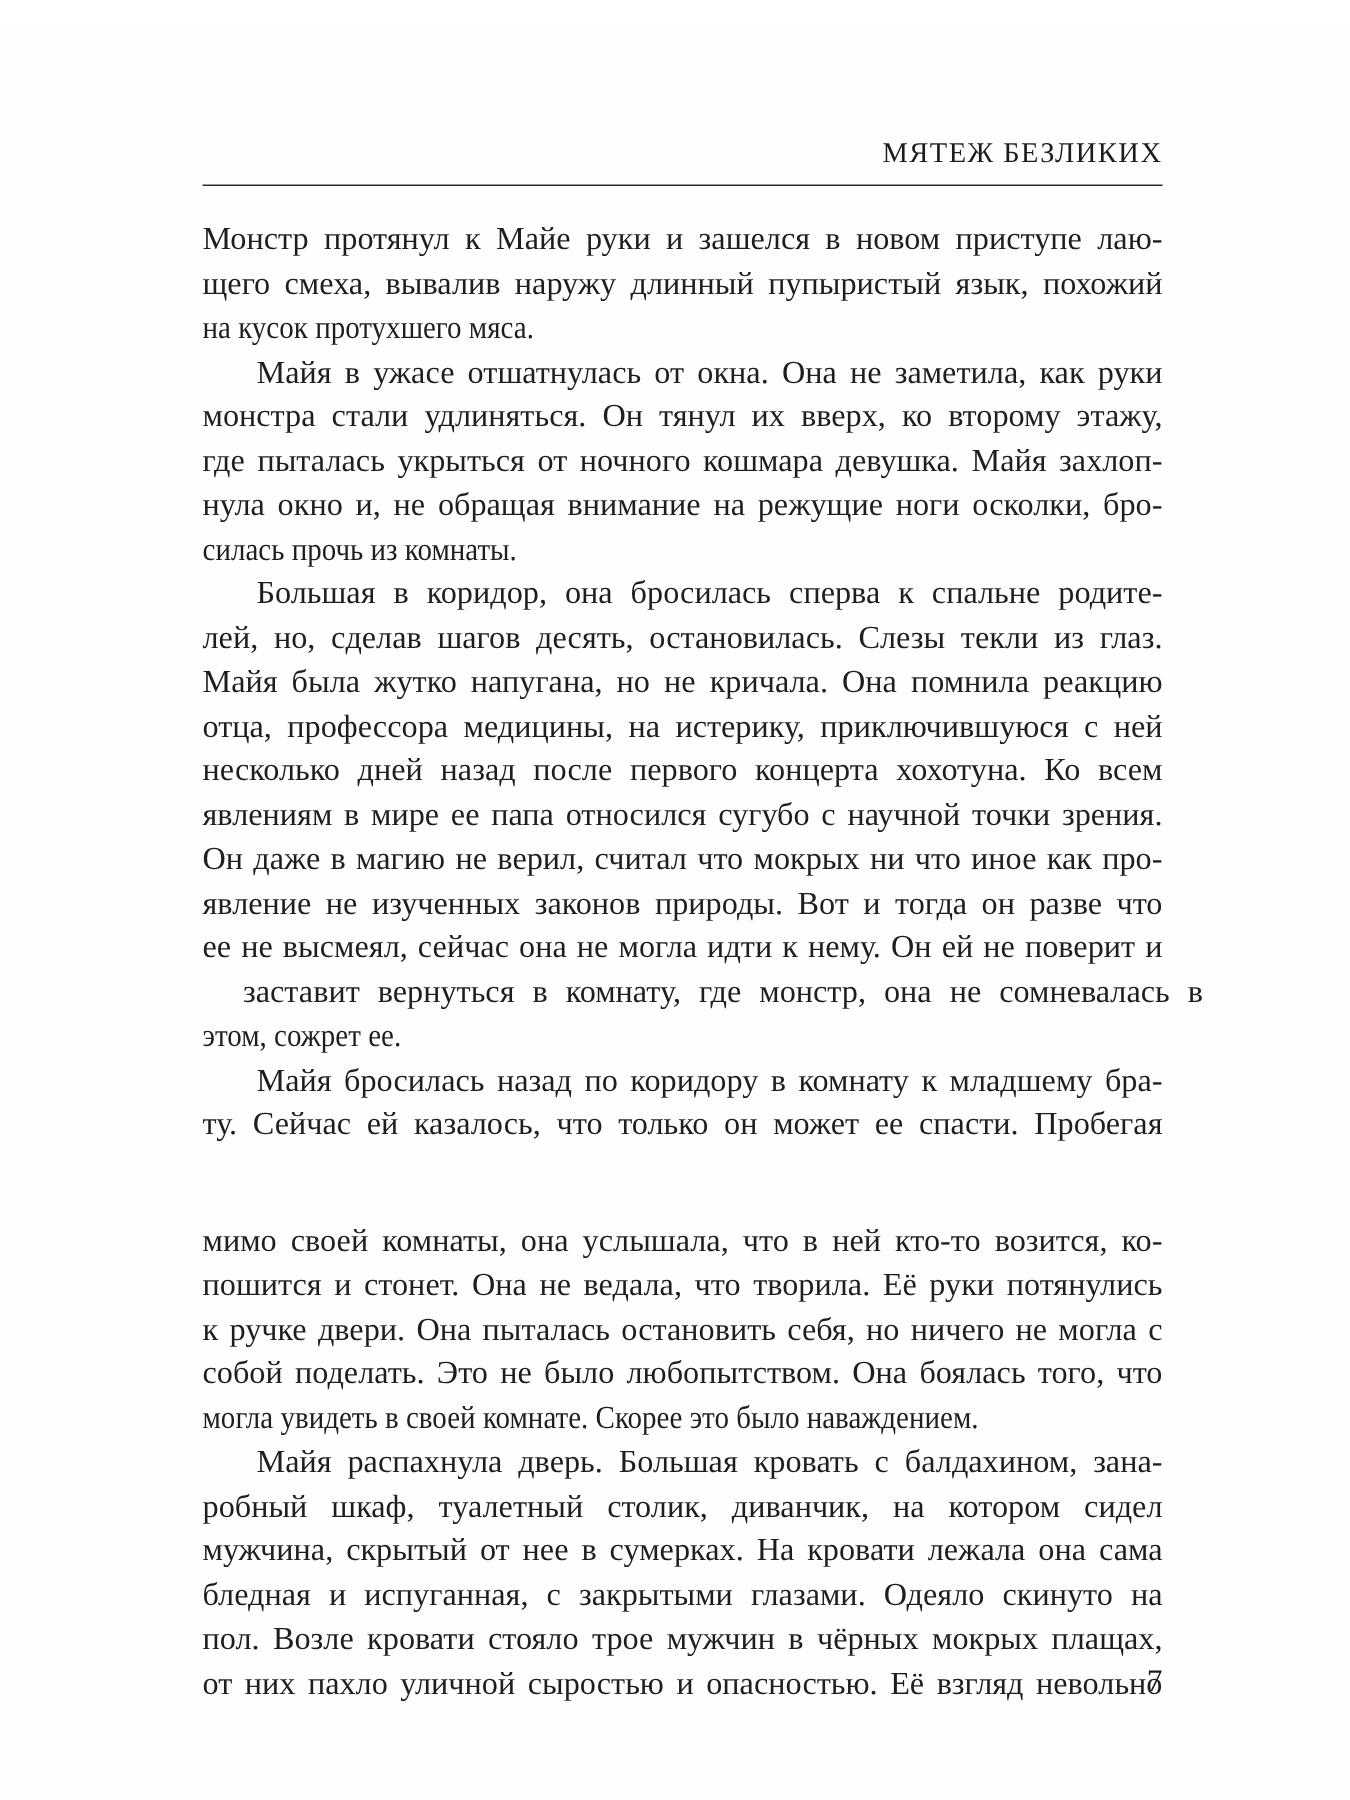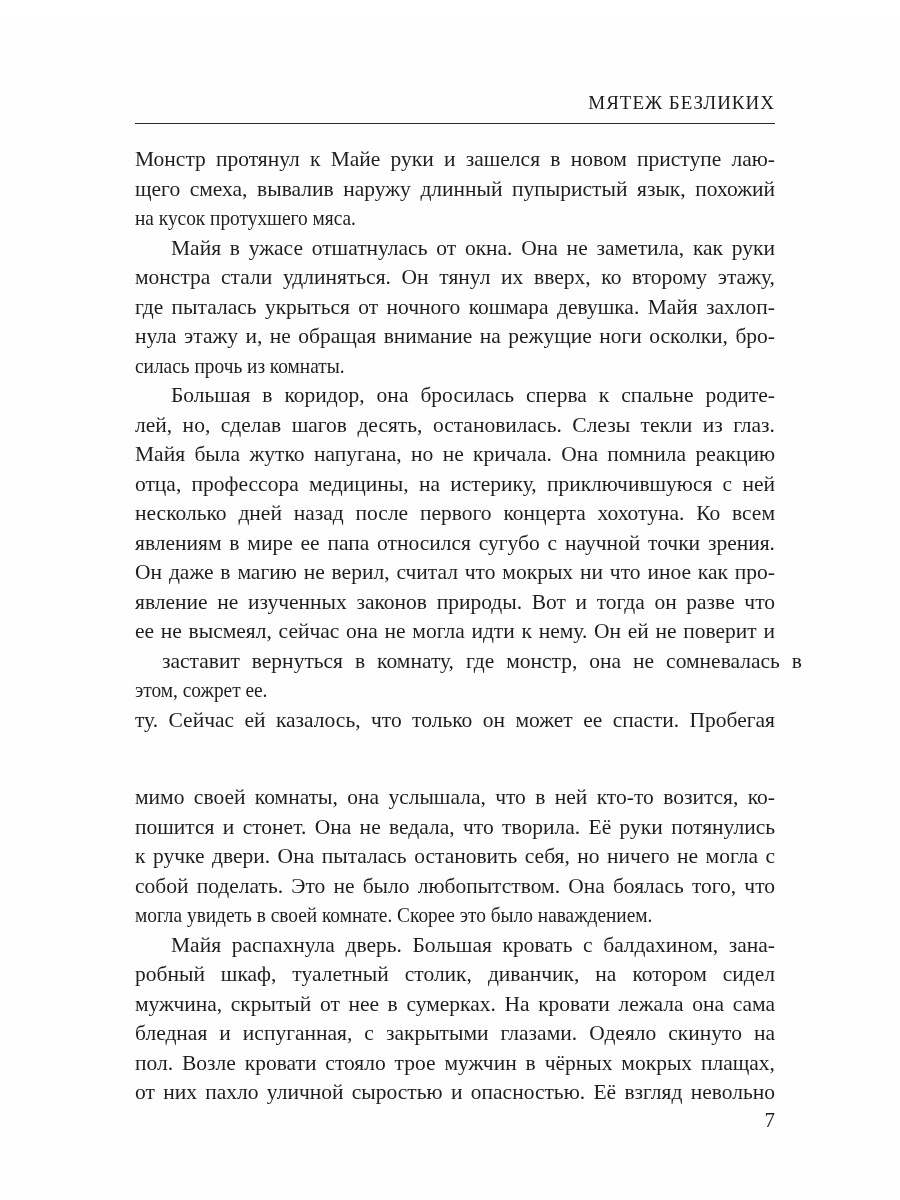--- a/index.html
+++ b/index.html
@@ -46,37 +46,38 @@
   <div class="body-text" id="body-text">
       <div>
         <span class="line" style="width: 640px;">Монстр протянул к Майе руки и зашелся в новом приступе лаю-</span>
         <span class="line" style="width: 640px;">щего смеха, вывалив наружу длинный пупыристый язык, похожий</span>
         <span class="line last" style="transform: scaleX(0.9); width: 711.111px;">на кусок протухшего мяса.</span>
       </div>
       <div>
         <span class="line indent" style="width: 604px;">Майя в ужасе отшатнулась от окна. Она не заметила, как руки</span>
         <span class="line" style="width: 640px;">монстра стали удлиняться. Он тянул их вверх, ко второму этажу,</span>
         <span class="line" style="width: 640px;">где пыталась укрыться от ночного кошмара девушка. Майя захлоп-</span>
-        <span class="line" style="width: 640px;">нула этажу и, не обращая внимание на режущие ноги осколки, бро-</span>
+        <span class="line" style="width: 640px;">нула окно и, не обращая внимание на режущие ноги осколки, бро-</span>
         <span class="line last" style="transform: scaleX(0.9); width: 711.111px;">силась прочь из комнаты.</span>
       </div>
       <div>
         <span class="line indent" style="width: 604px;">Большая в коридор, она бросилась сперва к спальне родите-</span>
         <span class="line" style="width: 640px;">лей, но, сделав шагов десять, остановилась. Слезы текли из глаз.</span>
         <span class="line" style="width: 640px;">Майя была жутко напугана, но не кричала. Она помнила реакцию</span>
         <span class="line" style="width: 640px;">отца, профессора медицины, на истерику, приключившуюся с ней</span>
         <span class="line" style="width: 640px;">несколько дней назад после первого концерта хохотуна. Ко всем</span>
         <span class="line" style="width: 640px;">явлениям в мире ее папа относился сугубо с научной точки зрения.</span>
         <span class="line" style="width: 640px;">Он даже в магию не верил, считал что мокрых ни что иное как про-</span>
         <span class="line" style="width: 640px;">явление не изученных законов природы. Вот и тогда он разве что</span>
         <span class="line" style="width: 640px;">ее не высмеял, сейчас она не могла идти к нему. Он ей не поверит и</span>
         <span class="line" style="width: 640px; margin-left: 27px;">заставит вернуться в комнату, где монстр, она не сомневалась в</span>
         <span class="line last" style="transform: scaleX(0.9); width: 711.111px;">этом, сожрет ее.</span>
       </div>
       <div>
+        <span class="line indent" style="width: 604px;">Майя бросилась назад по коридору в комнату к младшему бра-</span>
         <span class="line" style="width: 640px;">ту. Сейчас ей казалось, что только он может ее спасти. Пробегая</span>
         <span class="line" style="width: 640px; margin-top: 48px;">мимо своей комнаты, она услышала, что в ней кто-то возится, ко-</span>
         <span class="line" style="width: 640px;">пошится и стонет. Она не ведала, что творила. Её руки потянулись</span>
         <span class="line" style="width: 640px;">к ручке двери. Она пыталась остановить себя, но ничего не могла с</span>
         <span class="line" style="width: 640px;">собой поделать. Это не было любопытством. Она боялась того, что</span>
         <span class="line last" style="transform: scaleX(0.9); width: 711.111px;">могла увидеть в своей комнате. Скорее это было наваждением.</span>
       </div>
       <div>
         <span class="line indent" style="width: 604px;">Майя распахнула дверь. Большая кровать с балдахином, зана-</span>
         <span class="line" style="width: 640px;">робный шкаф, туалетный столик, диванчик, на котором сидел</span>

